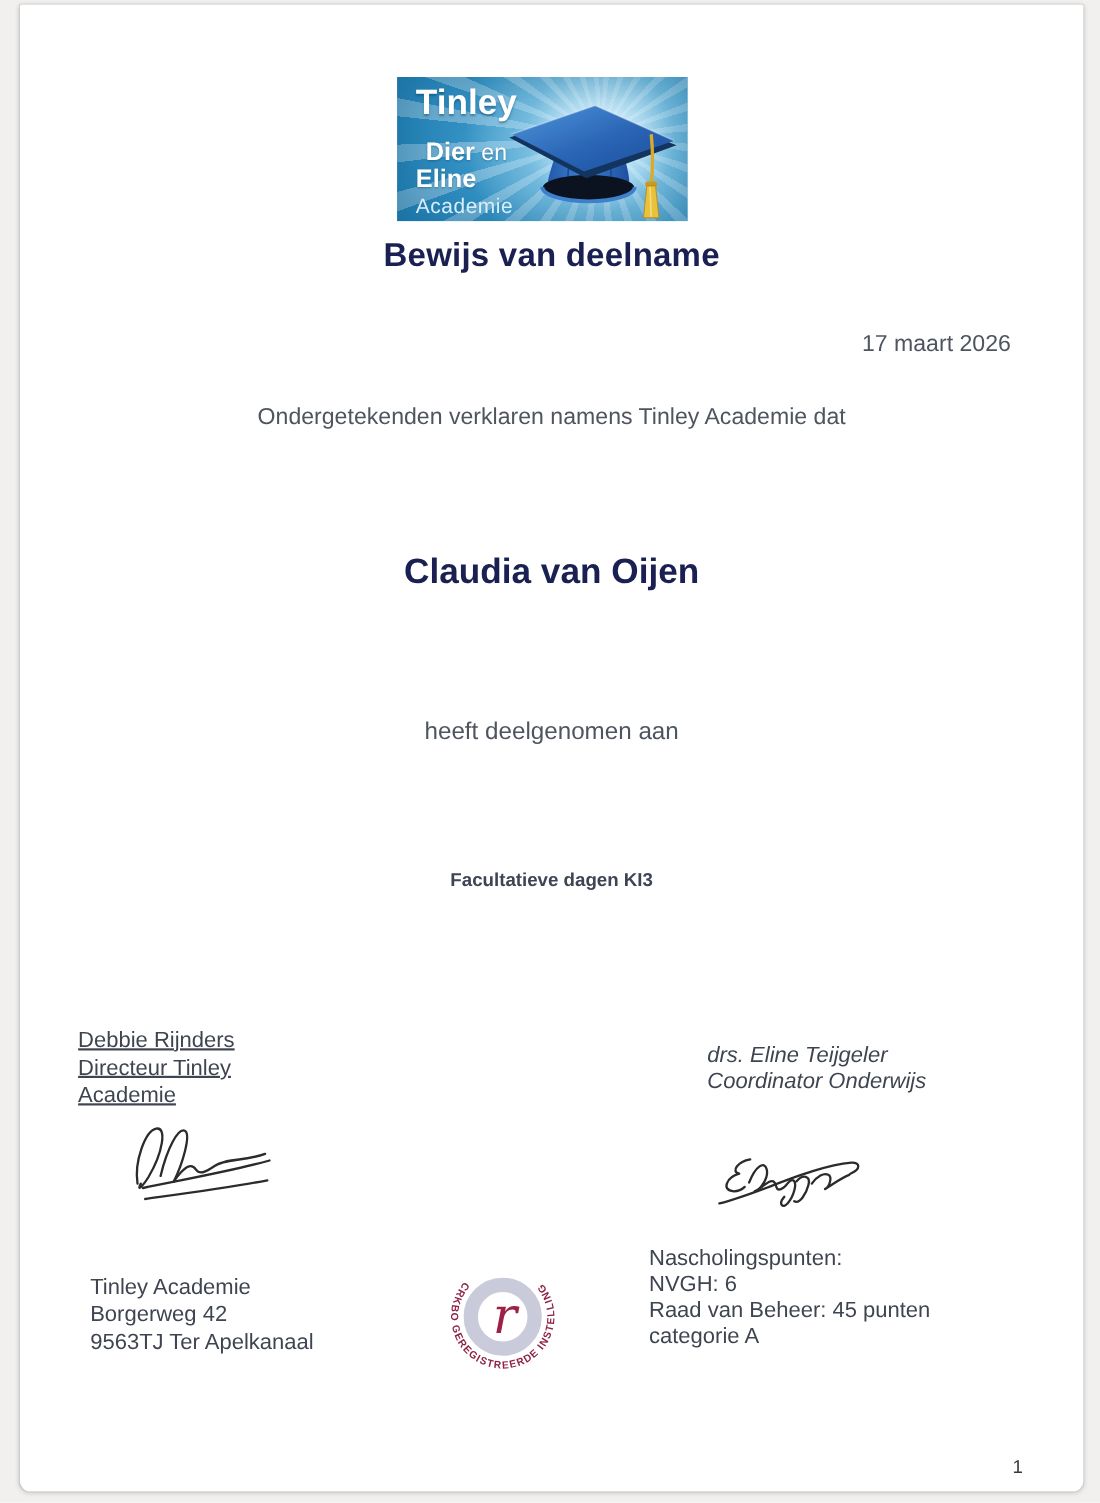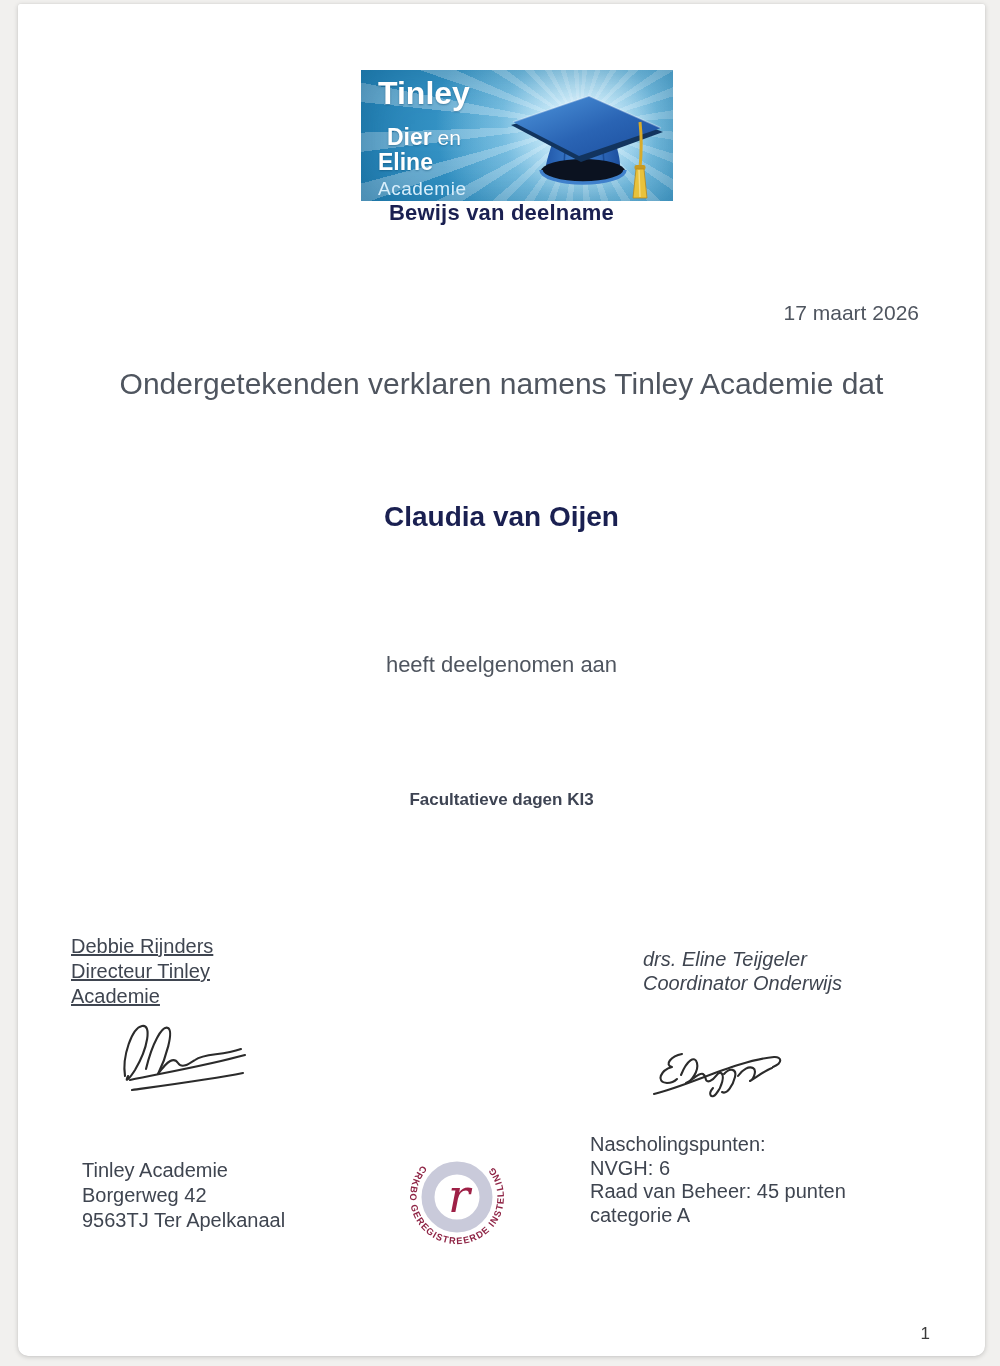--- a/index.html
+++ b/index.html
@@ -13,40 +13,40 @@
     position:absolute;left:18px;top:4px;width:967px;height:1352px;
     background:#ffffff;
     border-radius:2px 2px 10px 10px;
     box-shadow:0 1px 5px rgba(0,0,0,0.18), 0 0 1px rgba(0,0,0,0.12);
   }
   .abs{position:absolute;}
   .center-line{left:0;width:100%;text-align:center;}
 
   
   .logo{
-    left:343px;top:66px;width:312px;height:131px;overflow:hidden;
+    left:343px;top:66px;width:264px;height:131px;overflow:hidden;
     background:
       radial-gradient(circle at 70% 42%, rgba(255,255,255,0.95) 0%, rgba(218,243,255,0.65) 14%, rgba(150,210,240,0.30) 34%, rgba(40,130,185,0) 62%),
       repeating-conic-gradient(from 3deg at 70% 42%, rgba(255,255,255,0.30) 0deg 5deg, rgba(255,255,255,0.02) 5deg 13deg),
       radial-gradient(circle at 70% 42%, #bfe6f6 0%, #6cb6da 30%, #2f8fc2 62%, #1e7bb0 100%);
     box-shadow:inset 0 0 45px rgba(9,84,124,0.35);
   }
   .logo-text{position:absolute;left:17px;top:7px;color:#ffffff;line-height:1;}
   .logo-title{font-size:32px;font-weight:bold;text-shadow:0 1px 2px rgba(0,60,95,0.45);}
   .logo-sub1{margin-top:17px;font-size:23px;font-weight:bold;text-shadow:0 1px 2px rgba(0,60,95,0.4);text-align:center;}
   .logo-sub1 .lt{font-weight:normal;font-size:21px;}
   .logo-sub2{margin-top:2px;font-size:23px;font-weight:bold;text-shadow:0 1px 2px rgba(0,60,95,0.4);}
   .logo-sub3{margin-top:5px;font-size:19px;font-weight:normal;color:#d8eefb;letter-spacing:0.5px;}
   .cap-svg{position:absolute;right:0;top:0;}
 
   
-  .heading{top:196px;font-size:22px;font-weight:bold;color:#1a2051;letter-spacing:0.2px;}
+  .heading{top:212px;font-size:30px;font-weight:bold;color:#1a2051;letter-spacing:0.2px;}
   .date{top:297px;right:66px;font-size:21px;color:#4f555f;}
-  .declaration{top:363px;font-size:30px;color:#4f555f;}
-  .participant{top:497px;font-size:28px;font-weight:bold;color:#1a2051;}
+  .declaration{top:363px;font-size:21px;color:#4f555f;}
+  .participant{top:497px;font-size:32px;font-weight:bold;color:#1a2051;}
   .participation{top:648px;font-size:22px;color:#4f555f;}
   .course{top:786px;font-size:17px;font-weight:bold;color:#3e4453;}
 
   .sig-block{font-size:20px;color:#3f4550;line-height:25px;}
   .sig-left-text{left:53px;top:930px;text-decoration:underline;}
   .sig-right-text{left:625px;top:943px;line-height:24px;font-style:italic;}
   .sig-svg{stroke:#2b2b2b;fill:none;stroke-linecap:round;stroke-linejoin:round;}
 
   .address{left:64px;top:1154px;font-size:20px;color:#3f4550;line-height:25px;}
   .points{left:572px;top:1129px;font-size:20px;color:#3f4550;line-height:23.5px;}

